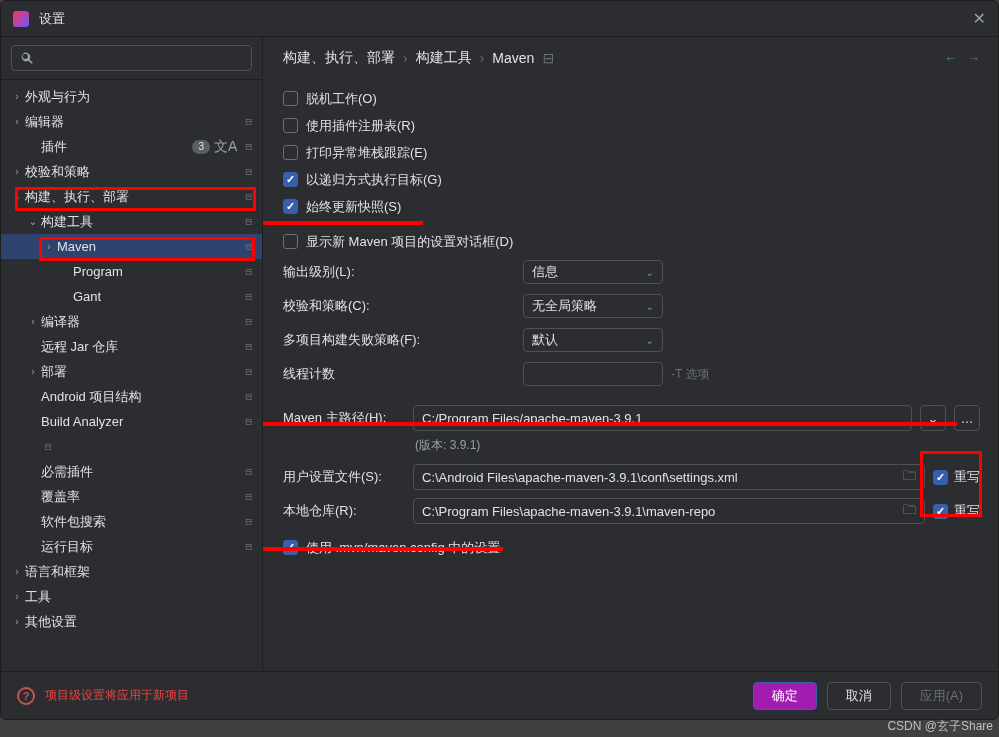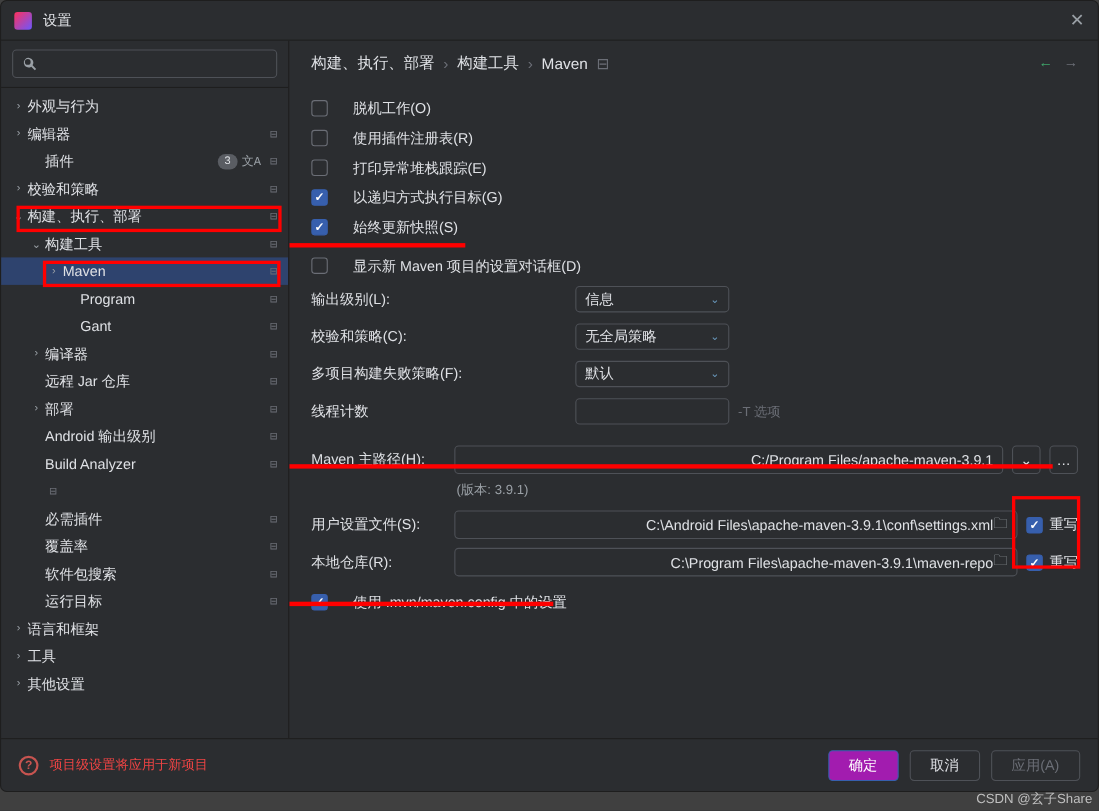--- a/index.html
+++ b/index.html
@@ -15,43 +15,43 @@
 .search-box { display: flex; align-items: center; background: #2b2d30; border: 1px solid #4e5157; border-radius: 4px; padding: 3px 8px; height: 26px; }
 .search-box svg { width: 14px; height: 14px; fill: #9aa0a6; margin-right: 6px; }
 .search-input { flex: 1; background: transparent; border: none; outline: none; color: #dfe1e5; font-size: 13px; }
 .tree { flex: 1; overflow: auto; padding: 4px 0; }
 .tree-item { display: flex; align-items: center; height: 25px; padding: 0 10px 0 8px; cursor: pointer; position: relative; }
 .tree-item.selected { background: #2e436e; }
 .tree-item .chev { width: 16px; text-align: center; color: #9aa0a6; font-size: 10px; }
 .tree-item .label { flex: 1; color: #dfe1e5; white-space: nowrap; overflow: hidden; }
 .tree-item .marker { color: #6b6e76; font-size: 11px; margin-left: 4px; font-family: monospace; }
 .badge { background: #5a5d63; color: #dfe1e5; border-radius: 8px; padding: 0 6px; font-size: 10px; line-height: 14px; margin-right: 4px; }
-.lang-icon { color: #9aa0a6; font-size: 11px; margin-right: 4px; font-family: Liberation Mono, monospace; }
+.lang-icon { color: #9aa0a6; font-size: 14px; margin-right: 4px; }
 .indent-1 { padding-left: 24px; }
 .indent-2 { padding-left: 40px; }
 .indent-3 { padding-left: 56px; }
 .red-box { position: absolute; border: 3px solid #ff0000; pointer-events: none; z-index: 10; }
 .content { flex: 1; display: flex; flex-direction: column; padding: 12px 18px 12px 20px; overflow: auto; position: relative; }
 .breadcrumb { display: flex; align-items: center; gap: 8px; color: #dfe1e5; margin-bottom: 18px; font-size: 14px; }
 .breadcrumb .sep { color: #6b6e76; }
 .nav-arrows { position: absolute; right: 18px; top: 12px; display: flex; gap: 10px; color: #6b6e76; }
 .nav-arrows .back { color: #3fa66a; }
-.check-row { display: flex; align-items: center; height: 27px; gap: 23px; }
+.check-row { display: flex; align-items: center; height: 27px; gap: 8px; }
 .checkbox { width: 15px; height: 15px; border: 1px solid #6b6e76; border-radius: 3px; display: flex; align-items: center; justify-content: center; cursor: pointer; flex-shrink: 0; }
 .checkbox.checked { background: #375fad; border-color: #375fad; }
 .checkbox.checked::after { content: "✓"; color: #fff; font-size: 11px; font-weight: bold; }
 .form-row { display: flex; align-items: center; height: 34px; gap: 0; }
 .form-label { width: 240px; color: #dfe1e5; }
 .select { background: #2b2d30; border: 1px solid #4e5157; border-radius: 4px; padding: 3px 8px; height: 24px; min-width: 140px; display: flex; align-items: center; justify-content: space-between; color: #dfe1e5; cursor: pointer; }
 .select .arr { color: #6897bb; font-size: 10px; }
 .input-text { background: #2b2d30; border: 1px solid #4e5157; border-radius: 4px; padding: 3px 8px; height: 24px; color: #dfe1e5; width: 140px; }
 .hint { color: #6b6e76; margin-left: 8px; font-size: 12px; }
 .path-row { display: flex; align-items: center; gap: 8px; margin: 4px 0; }
 .path-label { width: 122px; color: #dfe1e5; }
-.path-input { flex: 1; background: #2b2d30; border: 1px solid #4e5157; border-radius: 4px; padding: 3px 8px; height: 26px; color: #dfe1e5; display: flex; align-items: center; text-align: right; }
+.path-input { flex: 1; background: #2b2d30; border: 1px solid #4e5157; border-radius: 4px; padding: 3px 8px; height: 26px; color: #dfe1e5; display: flex; align-items: center; }
 .path-input .val { flex: 1; }
 .path-input .folder { color: #9aa0a6; cursor: pointer; }
 .small-btn { width: 26px; height: 26px; border: 1px solid #4e5157; border-radius: 4px; display: flex; align-items: center; justify-content: center; color: #dfe1e5; cursor: pointer; }
 .version { color: #9aa0a6; font-size: 12px; margin-left: 132px; margin-top: 2px; margin-bottom: 6px; }
 .override-col { display: flex; align-items: center; gap: 6px; }
 .red-underline { position: absolute; height: 4px; background: #ff0000; pointer-events: none; }
 .footer { height: 48px; border-top: 1px solid #1e1e1e; display: flex; align-items: center; padding: 0 16px; gap: 10px; }
 .footer-icon { width: 18px; height: 18px; border: 2px solid #c75450; border-radius: 50%; display: flex; align-items: center; justify-content: center; color: #c75450; font-size: 11px; font-weight: bold; }
 .footer-text { flex: 1; color: #ef4444; font-size: 12px; }
 .btn { height: 28px; padding: 0 18px; border-radius: 4px; border: 1px solid #4e5157; background: #2b2d30; color: #dfe1e5; cursor: pointer; font-size: 13px; display: flex; align-items: center; }
@@ -136,21 +136,21 @@
             <span class="label">远程 Jar 仓库</span>
             <span class="marker">⊟</span>
           </div>
         <div class="tree-item indent-1">
             <span class="chev">›</span>
             <span class="label">部署</span>
             <span class="marker">⊟</span>
           </div>
         <div class="tree-item indent-1">
             <span class="chev"></span>
-            <span class="label">Android 输出级别</span>
+            <span class="label">Android 项目结构</span>
             <span class="marker">⊟</span>
           </div>
         <div class="tree-item indent-1">
             <span class="chev"></span>
             <span class="label">Build Analyzer</span>
             <span class="marker">⊟</span>
           </div>
         <div class="tree-item indent-1">
             <span class="chev"></span>
             <span class="marker">⊟</span>

